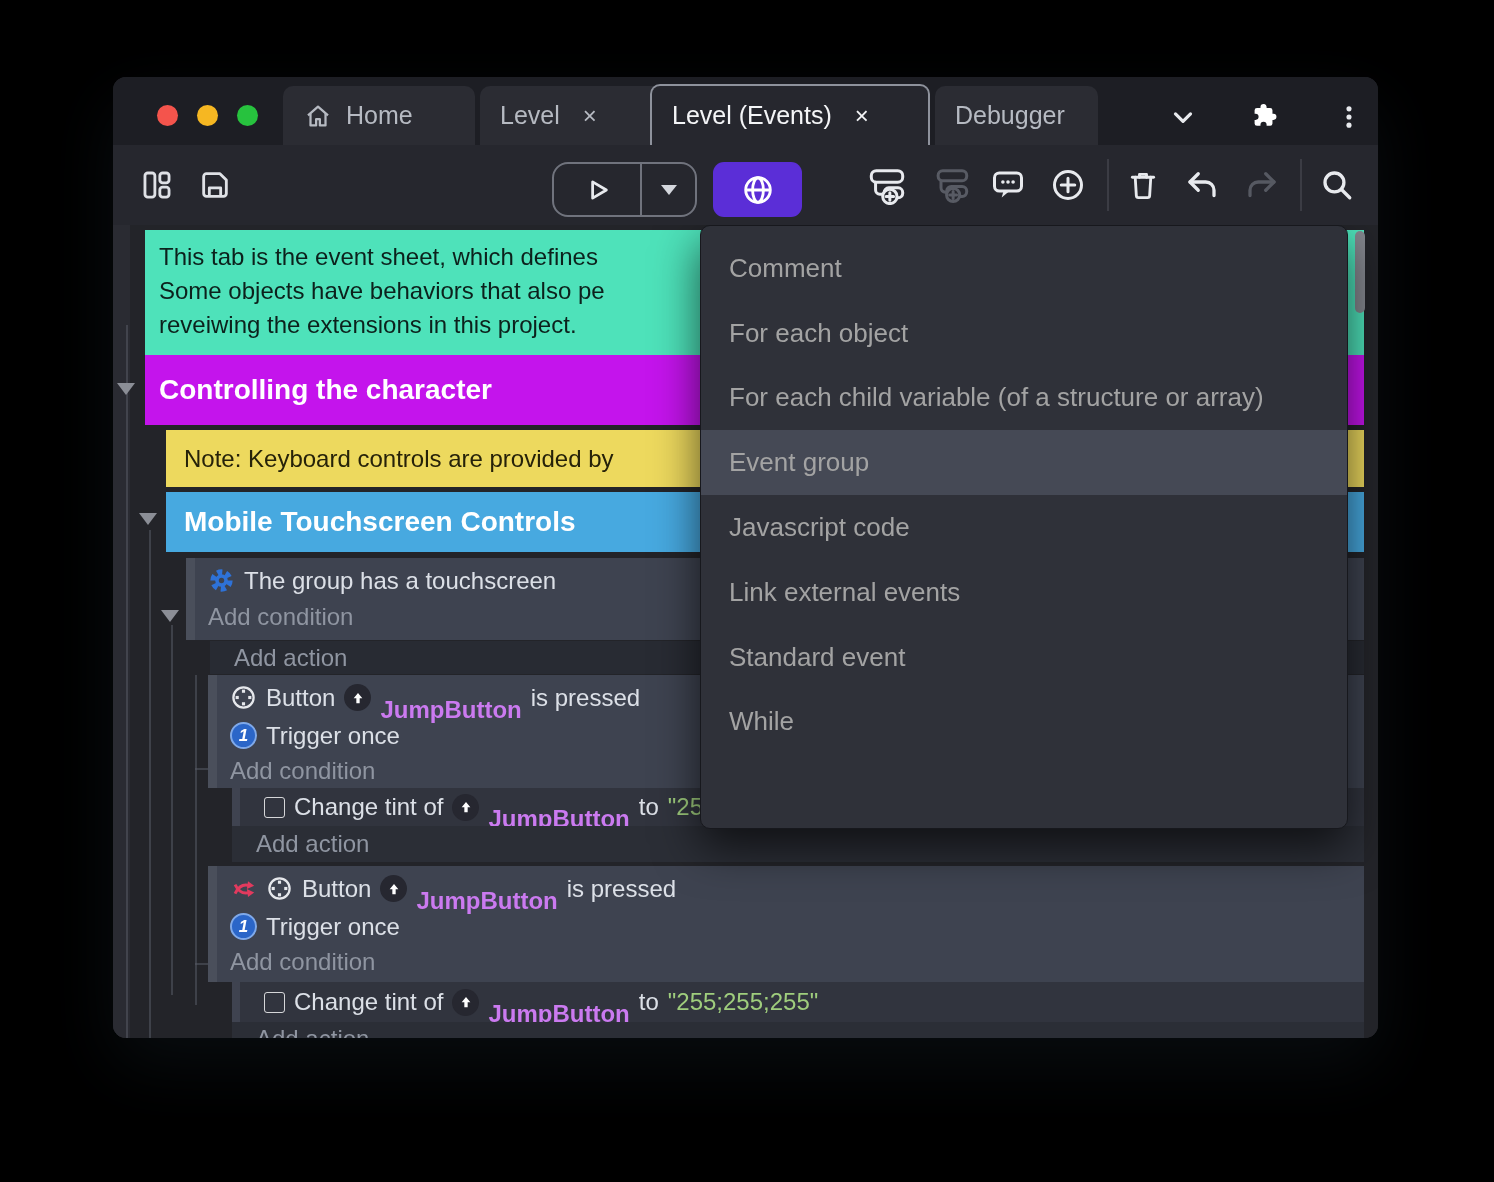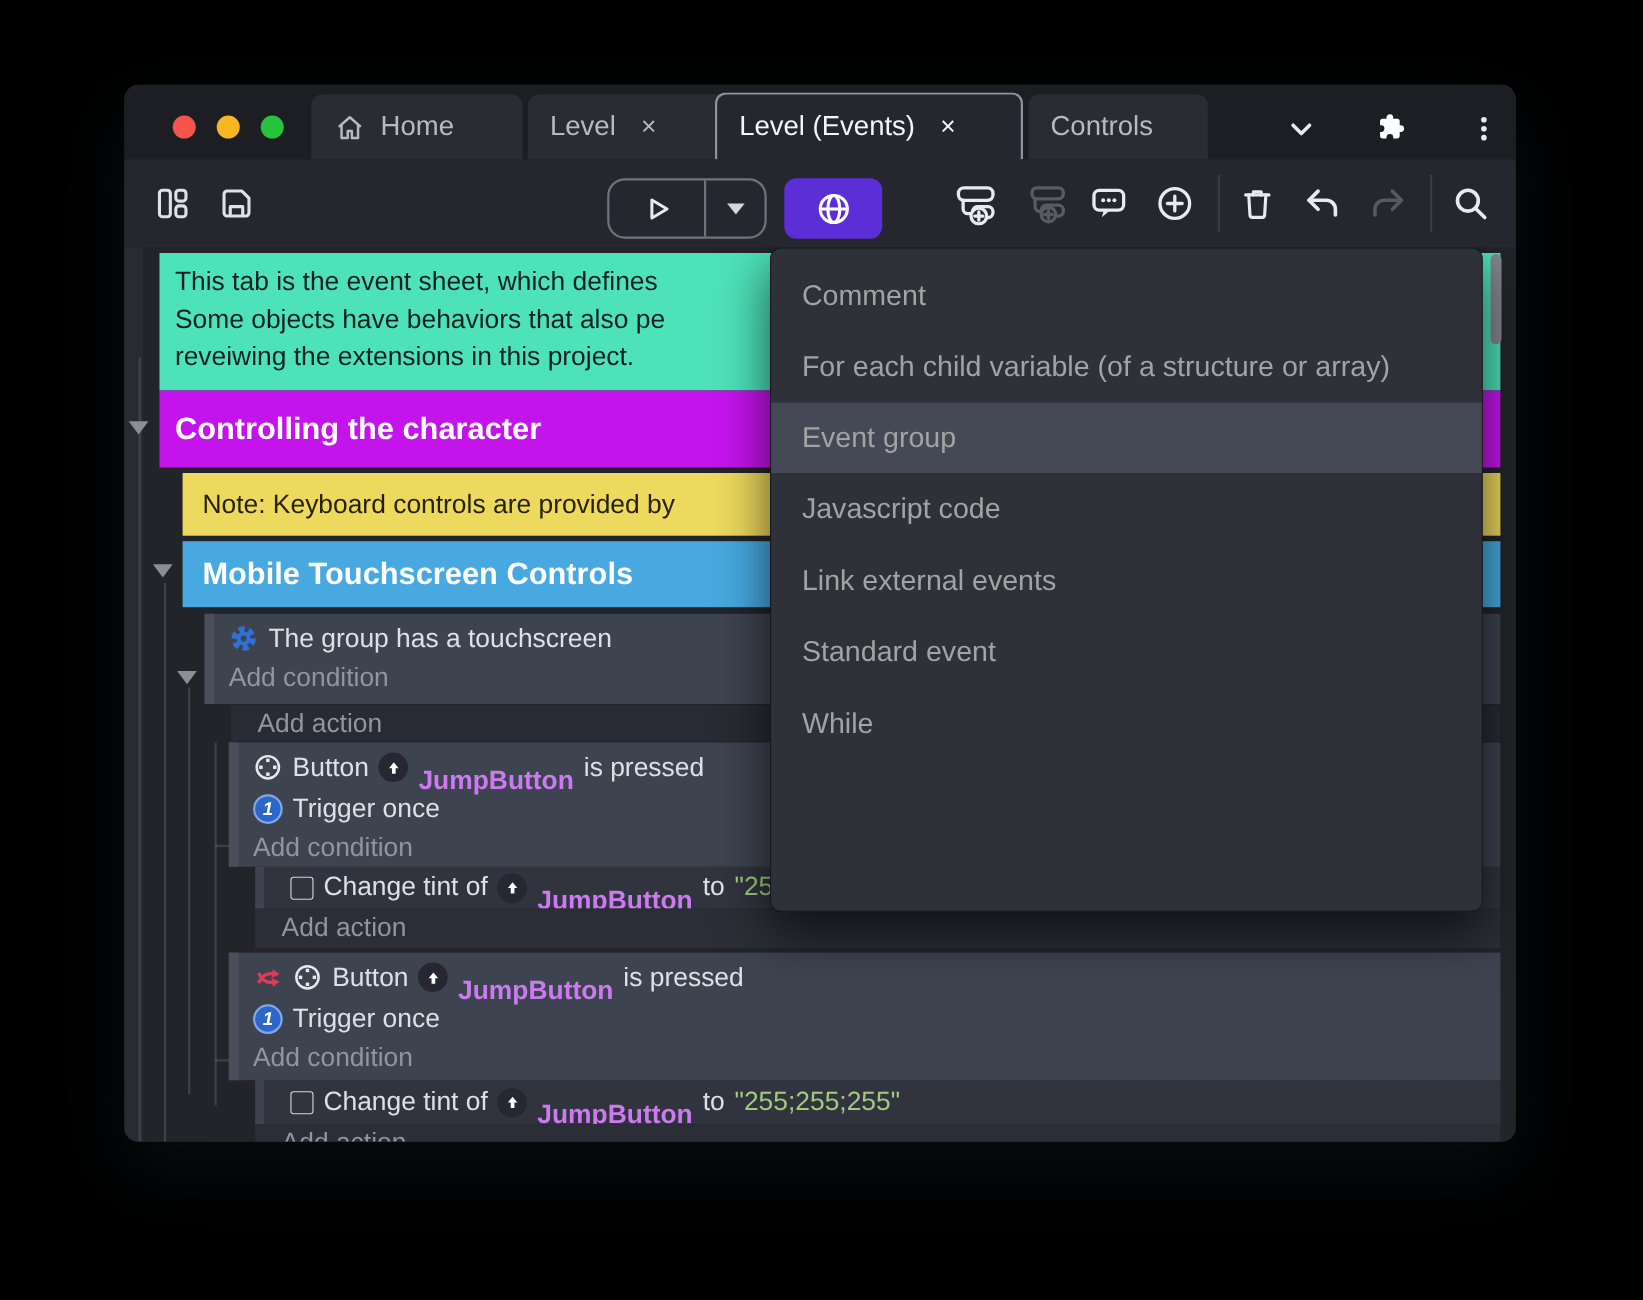--- a/index.html
+++ b/index.html
@@ -141,21 +141,21 @@
       <span>Level</span>
       <span class="x">×</span>
     </div>
 
     <div class="tab tab-active">
       <span>Level (Events)</span>
       <span class="x">×</span>
     </div>
 
     <div class="tab tab-debugger">
-      <span>Controls</span>
+      <span>Debugger</span>
     </div>
 
     <div class="tbar-ic ic-chevron">
       <svg width="30" height="30" viewBox="0 0 24 24" fill="none" stroke="#e8eaee" stroke-width="2.6" stroke-linecap="round" stroke-linejoin="round">
             <path d="M6 9.5l6 6 6-6"></path>
           </svg>
     </div>
     <div class="tbar-ic ic-puzzle">
       <svg width="32" height="32" viewBox="0 0 24 24" fill="#fff">
             <path d="M11 2.2a2.4 2.4 0 0 0-2.4 2.4v.6H6a1.8 1.8 0 0 0-1.8 1.8v2.6h.7a2.3 2.3 0 0 1 0 4.6h-.7v2.6A1.8 1.8 0 0 0 6 18.6h2.6v-.7a2.3 2.3 0 0 1 4.6 0v.7h2.6a1.8 1.8 0 0 0 1.8-1.8v-2.6h.7a2.3 2.3 0 0 0 0-4.6h-.7V7a1.8 1.8 0 0 0-1.8-1.8h-2.6v-.6A2.4 2.4 0 0 0 11 2.2z"></path>
@@ -408,20 +408,23 @@
       <span>Add action</span>
     </div>
 
     <div class="sb-thumb"></div>
 
     <div class="menu" style="top:0">
       <div class="menu-item">
             <span>Comment</span>
           </div>
       <div class="menu-item">
+            <span>For each object</span>
+          </div>
+      <div class="menu-item">
             <span>For each child variable (of a structure or array)</span>
           </div>
       <div class="menu-item hl">
             <span>Event group</span>
           </div>
       <div class="menu-item">
             <span>Javascript code</span>
           </div>
       <div class="menu-item">
             <span>Link external events</span>

